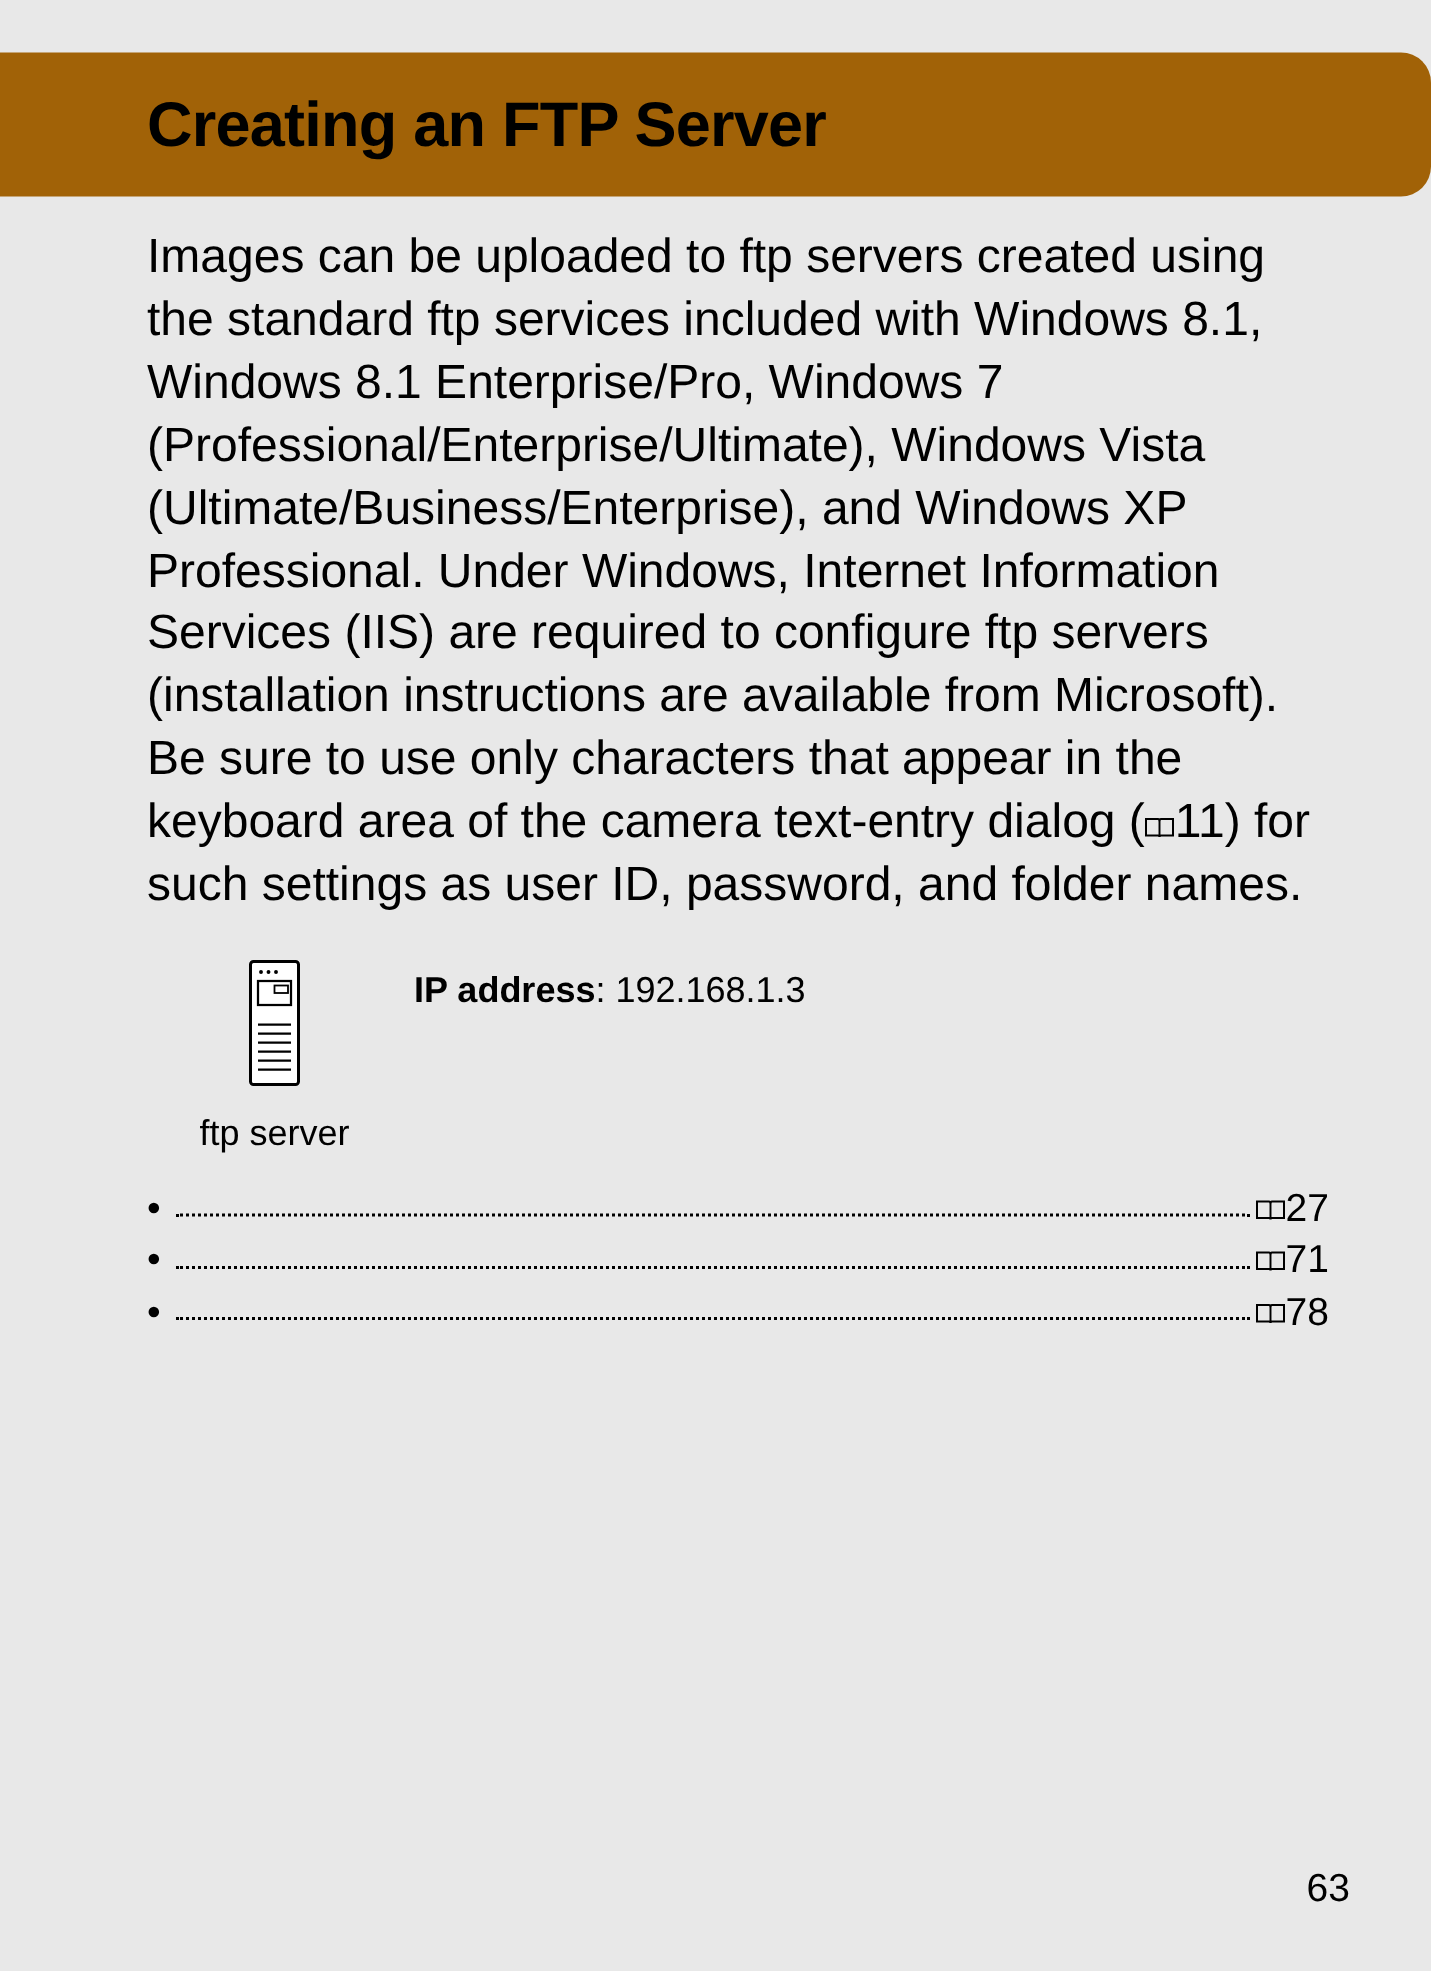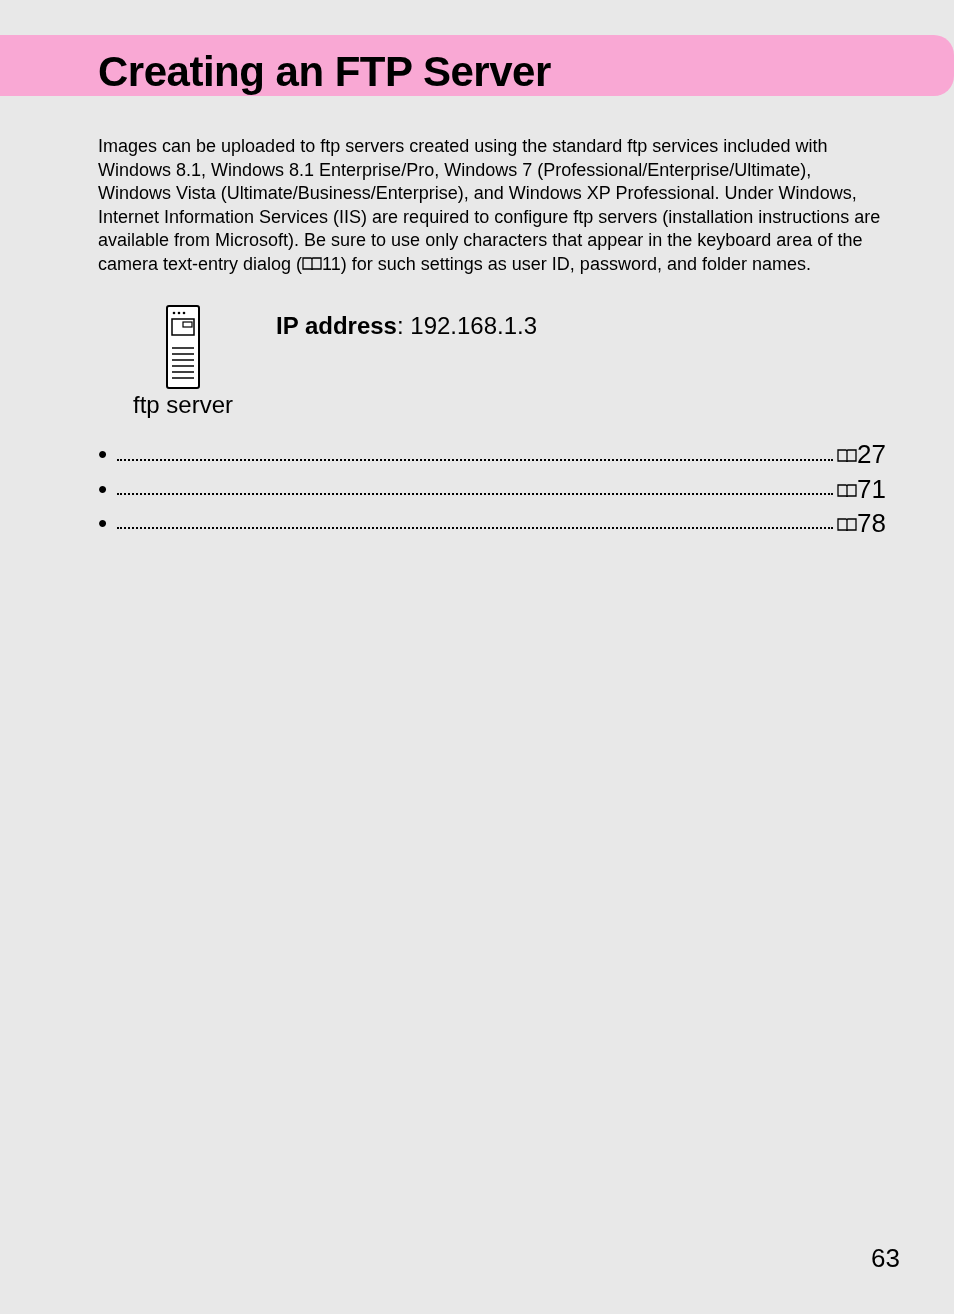--- a/index.html
+++ b/index.html
@@ -8,44 +8,45 @@
     width: 954px;
     height: 1314px;
     position: relative;
     background: #e8e8e8;
   }
   .title-bar {
     position: absolute;
     top: 35px;
     left: 0;
     right: 0;
-    height: 61px;
-    background: #f9a8d4;
+    height: 96px;
+    background: #a16207;
     border-radius: 0 20px 20px 0;
     padding-left: 98px;
     display: flex;
-    align-items: flex-end;
+    align-items: center;
   }
   .title {
     font-size: 42px;
     font-weight: 800;
     color: #000;
     letter-spacing: -0.5px;
   }
   .content {
     position: absolute;
     top: 135px;
     left: 98px;
     right: 68px;
     color: #000;
   }
   .intro {
-    font-size: 18px;
+    font-size: 32px;
     line-height: 1.31;
     margin-bottom: 28px;
+    margin-top: 15px;
   }
   .illus-label {
     font-size: 26px;
     line-height: 1.3;
     margin-bottom: 18px;
   }
   .settings-row {
     display: flex;
     align-items: flex-start;
     gap: 38px;
@@ -57,21 +58,21 @@
     flex-direction: column;
     align-items: center;
     width: 110px;
   }
   .server-icon {
     width: 36px;
     height: 86px;
   }
   .server-caption {
     font-size: 24px;
-    margin-top: 1px;
+    margin-top: 17px;
     text-align: center;
   }
   .settings-list {
     font-size: 24px;
     line-height: 1.3;
     padding-top: 6px;
   }
   .settings-list .label { font-weight: 700; text-align: right; }
   .toc {
     margin-top: 10px;

